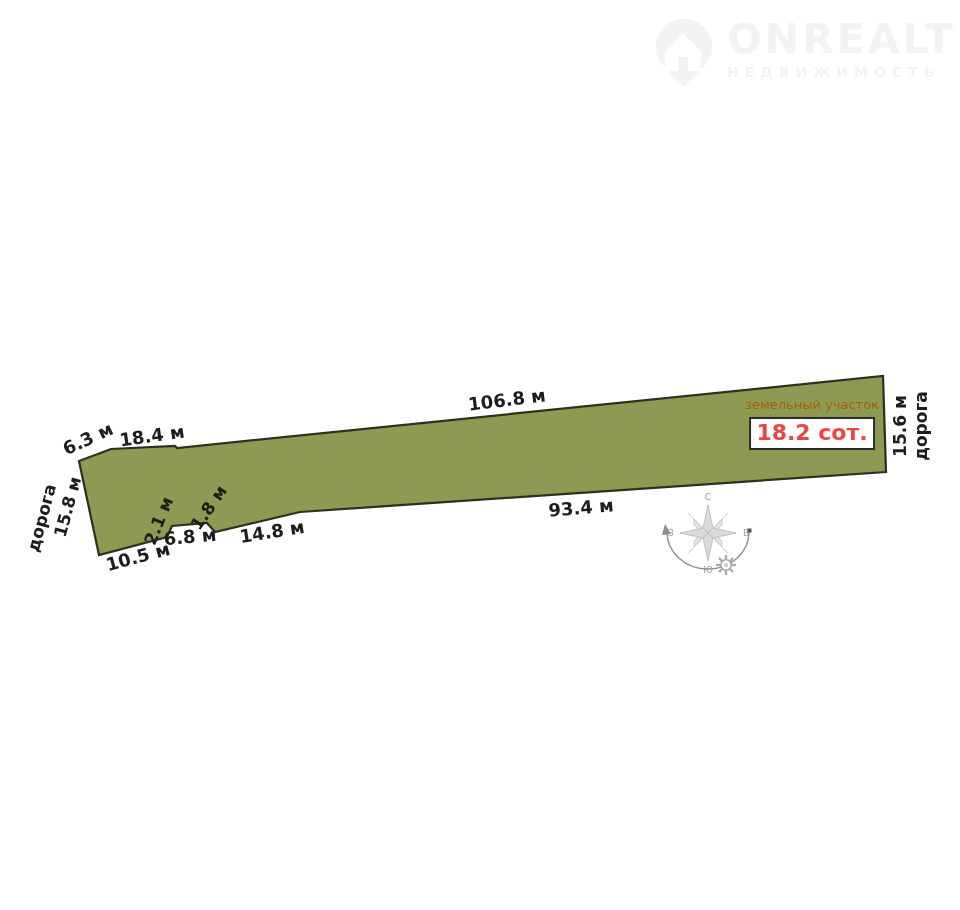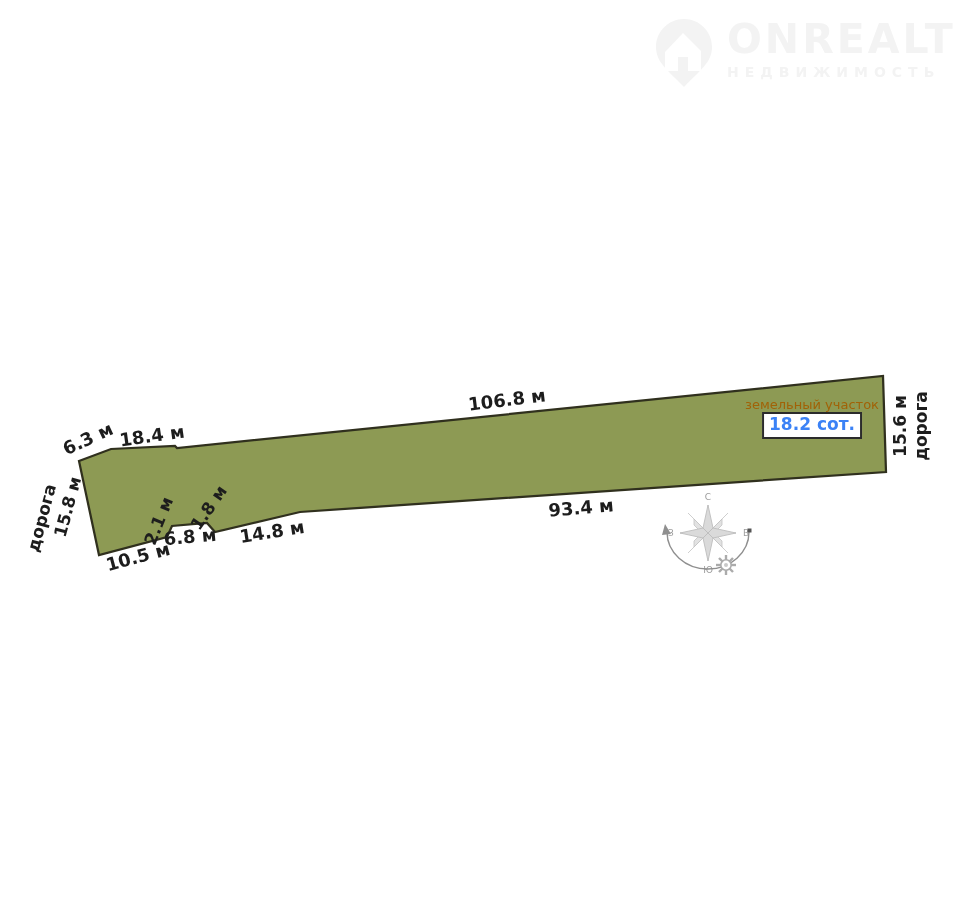--- a/index.html
+++ b/index.html
@@ -23,23 +23,23 @@
     font-size:18px;font-weight:600;color:#1d1d1d;line-height:1;
   }
   .m-label.small{font-size:17px;}
   
   .plot-info{
     position:absolute;left:812px;top:398px;z-index:3;
     transform:translate(-50%,0);text-align:center;white-space:nowrap;
   }
   .plot-title{font-size:13px;font-weight:400;color:#a16207;line-height:1.1;}
   .area-box{
-    display:inline-block;padding:1px 5px 2px 5px;
+    display:inline-block;margin-top:5px;padding:1px 5px 2px 5px;
     background:#ffffff;border:2px solid #2b2b2b;
-    font-size:17px;font-weight:600;color:#3b82f6;line-height:1.15;
+    font-size:22px;font-weight:600;color:#ef4444;line-height:1.15;
   }
   
   .compass{position:absolute;left:650px;top:488px;z-index:2;}
   .compass text{fill:#9c9c9c;font-size:9px;font-family:"DejaVu Sans",sans-serif;}
   
   .brand{position:absolute;left:655px;top:18px;z-index:2;display:flex;align-items:flex-start;}
   .brand-text{margin-left:14px;}
   .brand-name{
     font-size:41px;font-weight:bold;letter-spacing:3px;
     color:#f3f3f3;line-height:1.05;

